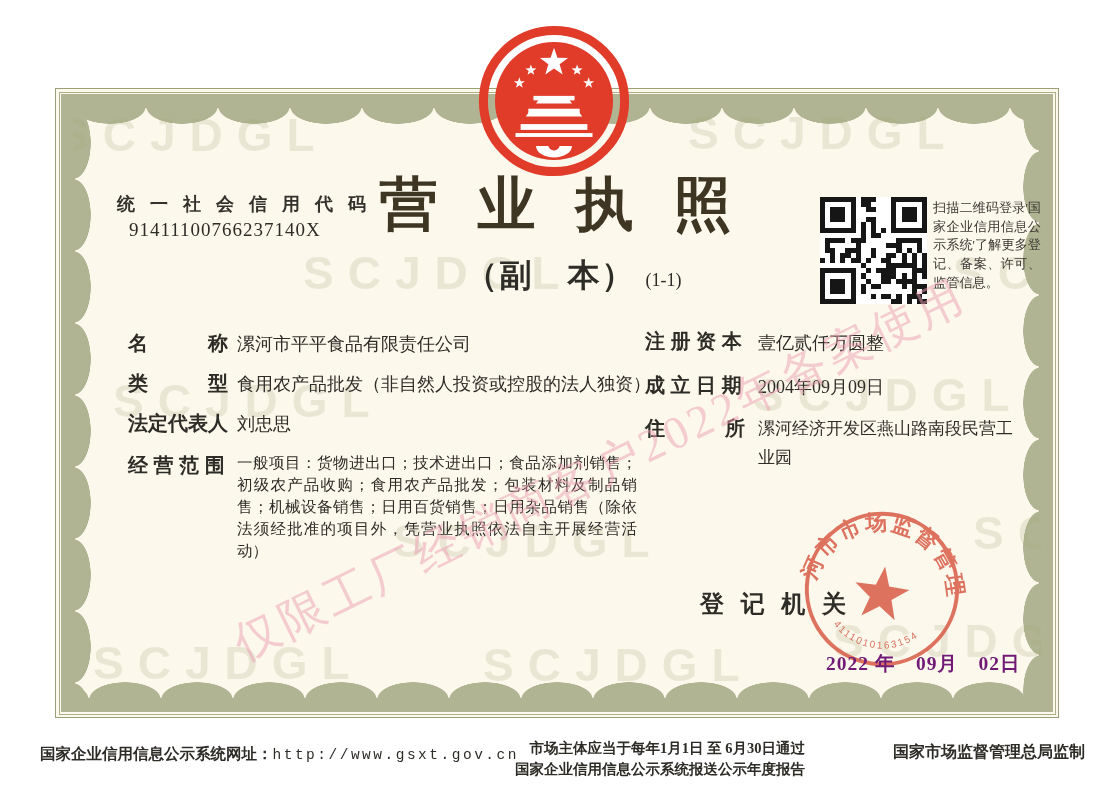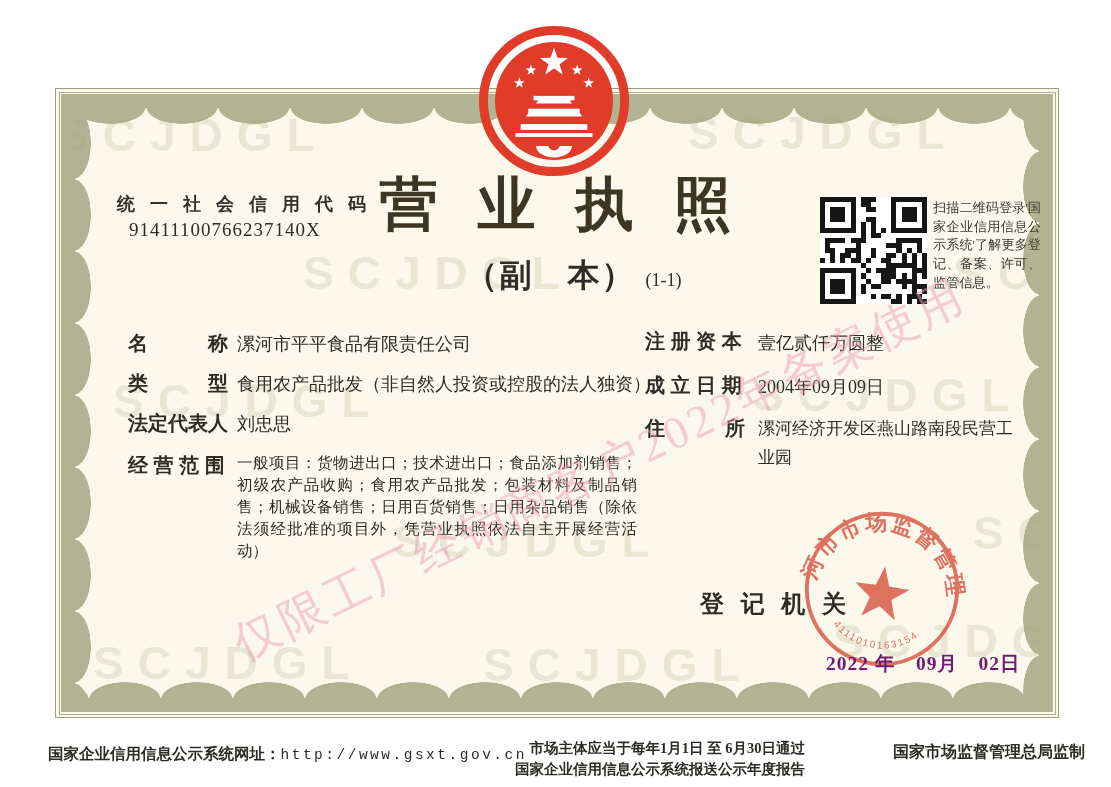--- a/index.html
+++ b/index.html
@@ -86,21 +86,21 @@
 
   
   .seal { position:absolute; left:793px; top:500px; width:178px; height:178px;
     transform:rotate(8deg); opacity:0.88; z-index:6; }
   .diag-mark { position:absolute; left:600px; top:470px;
     transform:translate(-50%,-50%) rotate(-26deg);
     font-size:46px; letter-spacing:4px; white-space:nowrap;
     color:rgba(236,158,178,0.50); z-index:5; font-family:"Liberation Serif", serif; }
 
   
-  .footer-left { position:absolute; left:48px; top:744px; font-size:15.5px;
+  .footer-left { position:absolute; left:40px; top:744px; font-size:15.5px;
     font-weight:bold; color:#2e2c27; z-index:4; }
   .footer-left .url { font-family:"Liberation Mono", monospace;
     font-weight:normal; font-size:14.5px; letter-spacing:2.5px; }
   .footer-mid { position:absolute; left:515px; top:738px; font-size:14.5px;
     font-weight:bold; line-height:21px; color:#2e2c27; z-index:4;text-align:right; }
   .footer-right { position:absolute; left:893px; top:742px; font-size:16px;
     font-weight:bold; color:#2e2c27; z-index:4; }
 </style>
 </head>
 <body>

